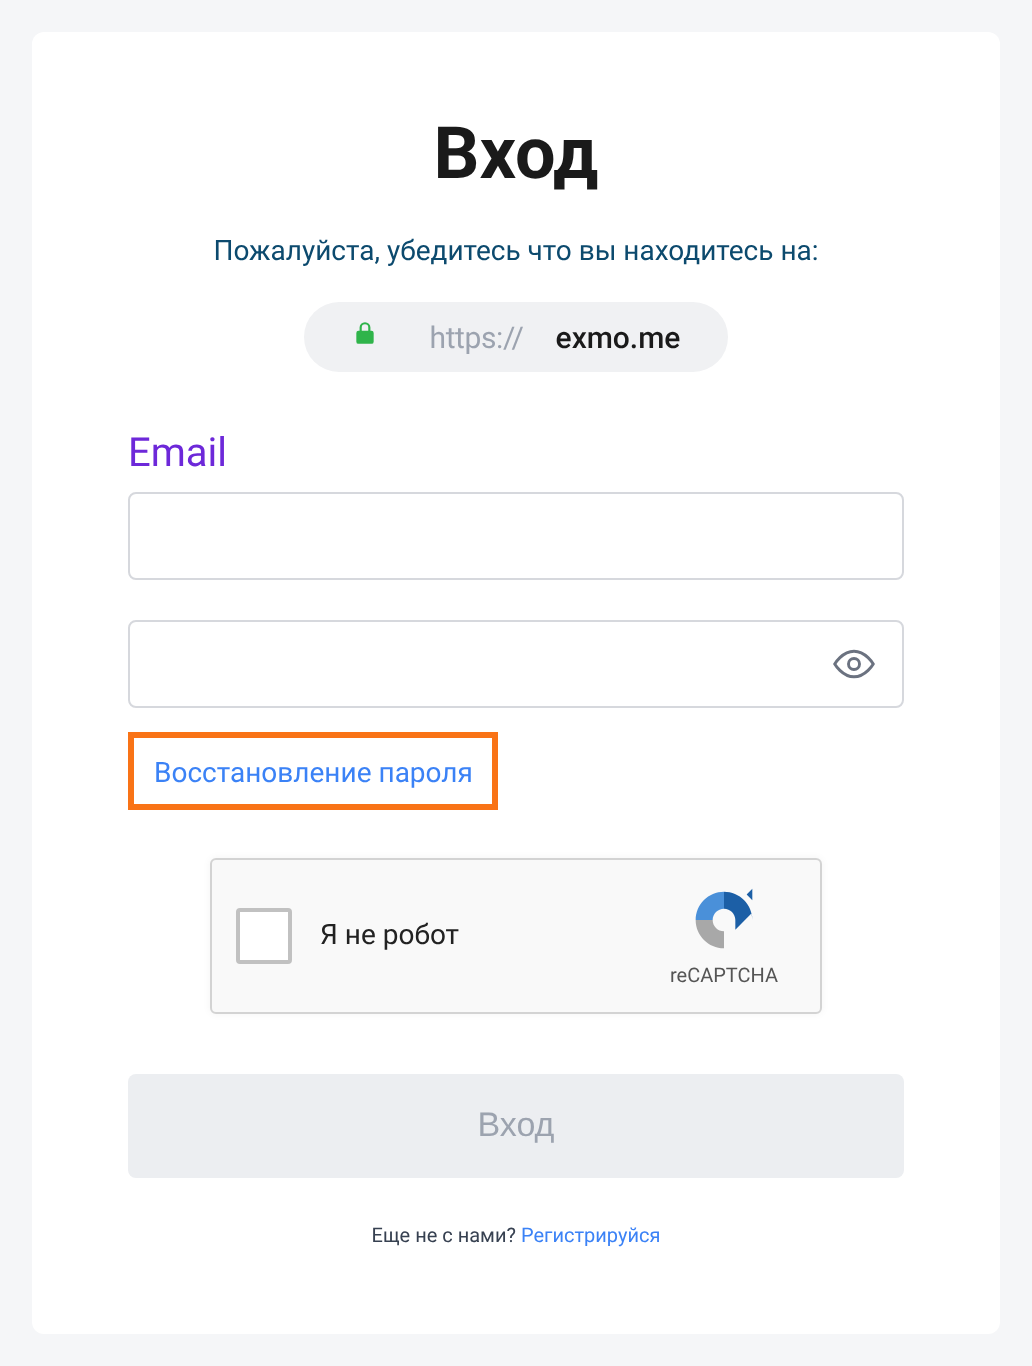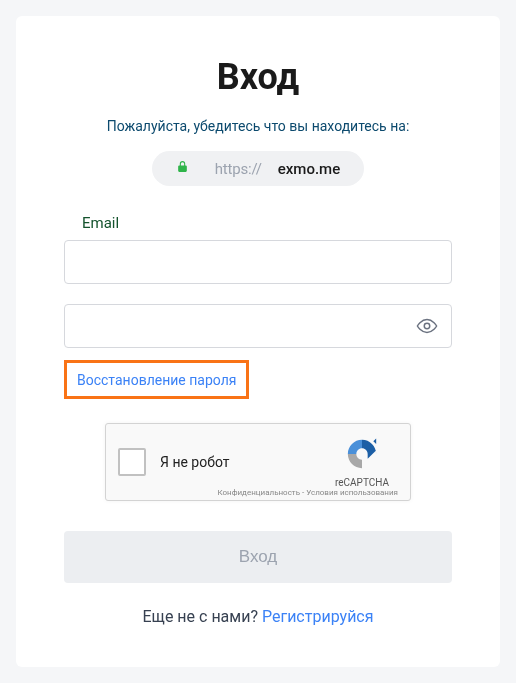--- a/index.html
+++ b/index.html
@@ -47,25 +47,24 @@
     }
     .lock-icon {
       width: 13px;
       height: 15px;
       margin-right: 10px;
       flex-shrink: 0;
     }
     .url-prefix { color: #9ca3af; letter-spacing: -0.2px; }
     .url-domain { color: #1a1a1a; font-weight: 500; }
     .form-label {
-      font-size: 15px;
-      color: #14532d;
+      font-size: 20px;
+      color: #6d28d9;
       margin-bottom: 8px;
       display: block;
-      margin-left: 18px;
     }
     .form-input-wrap {
       position: relative;
       margin-bottom: 20px;
     }
     .form-input {
       width: 100%;
       height: 44px;
       border: 1px solid #d6d8dd;
       border-radius: 4px;
@@ -155,21 +154,21 @@
       background: #eceef1;
       border: none;
       border-radius: 4px;
       color: #9ca3af;
       font-size: 17px;
       cursor: not-allowed;
       margin-bottom: 24px;
     }
     .footer {
       text-align: center;
-      font-size: 16px;
+      font-size: 10px;
       color: #374151;
     }
     .footer-link {
       color: #3b82f6;
       text-decoration: none;
       cursor: pointer;
     }
   </style>
 </head>
 <body>
@@ -218,21 +217,20 @@
       <span>
         <svg class="recaptcha-logo" viewBox="0 0 48 48">
           <path fill="#1c5fa6" d="M44 24c0-1.6-.2-3.2-.5-4.7L32 30.8V24c0-4.4-3.6-8-8-8v-12c11 0 20 9 20 20z"></path>
           <path fill="#4a90d9" d="M24 4v12c-4.4 0-8 3.6-8 8H4c0-11 9-20 20-20z"></path>
           <path fill="#a8a8a8" d="M4 24h12c0 4.4 3.6 8 8 8v12C13 44 4 35 4 24z"></path>
           <polygon fill="#1c5fa6" points="40,6 44,10 44,2"></polygon>
         </svg>
       </span>
       <div class="recaptcha-brand">reCAPTCHA</div>
     </div>
-    <div class="recaptcha-terms">Конфиденциальность - Условия использования</div>
   </div>
 
   <button class="submit-btn" disabled="">Вход</button>
 
   <div class="footer">
     <span>Еще не с нами? </span><a class="footer-link">Регистрируйся</a>
   </div>
 </div>
 
 </body></html>

